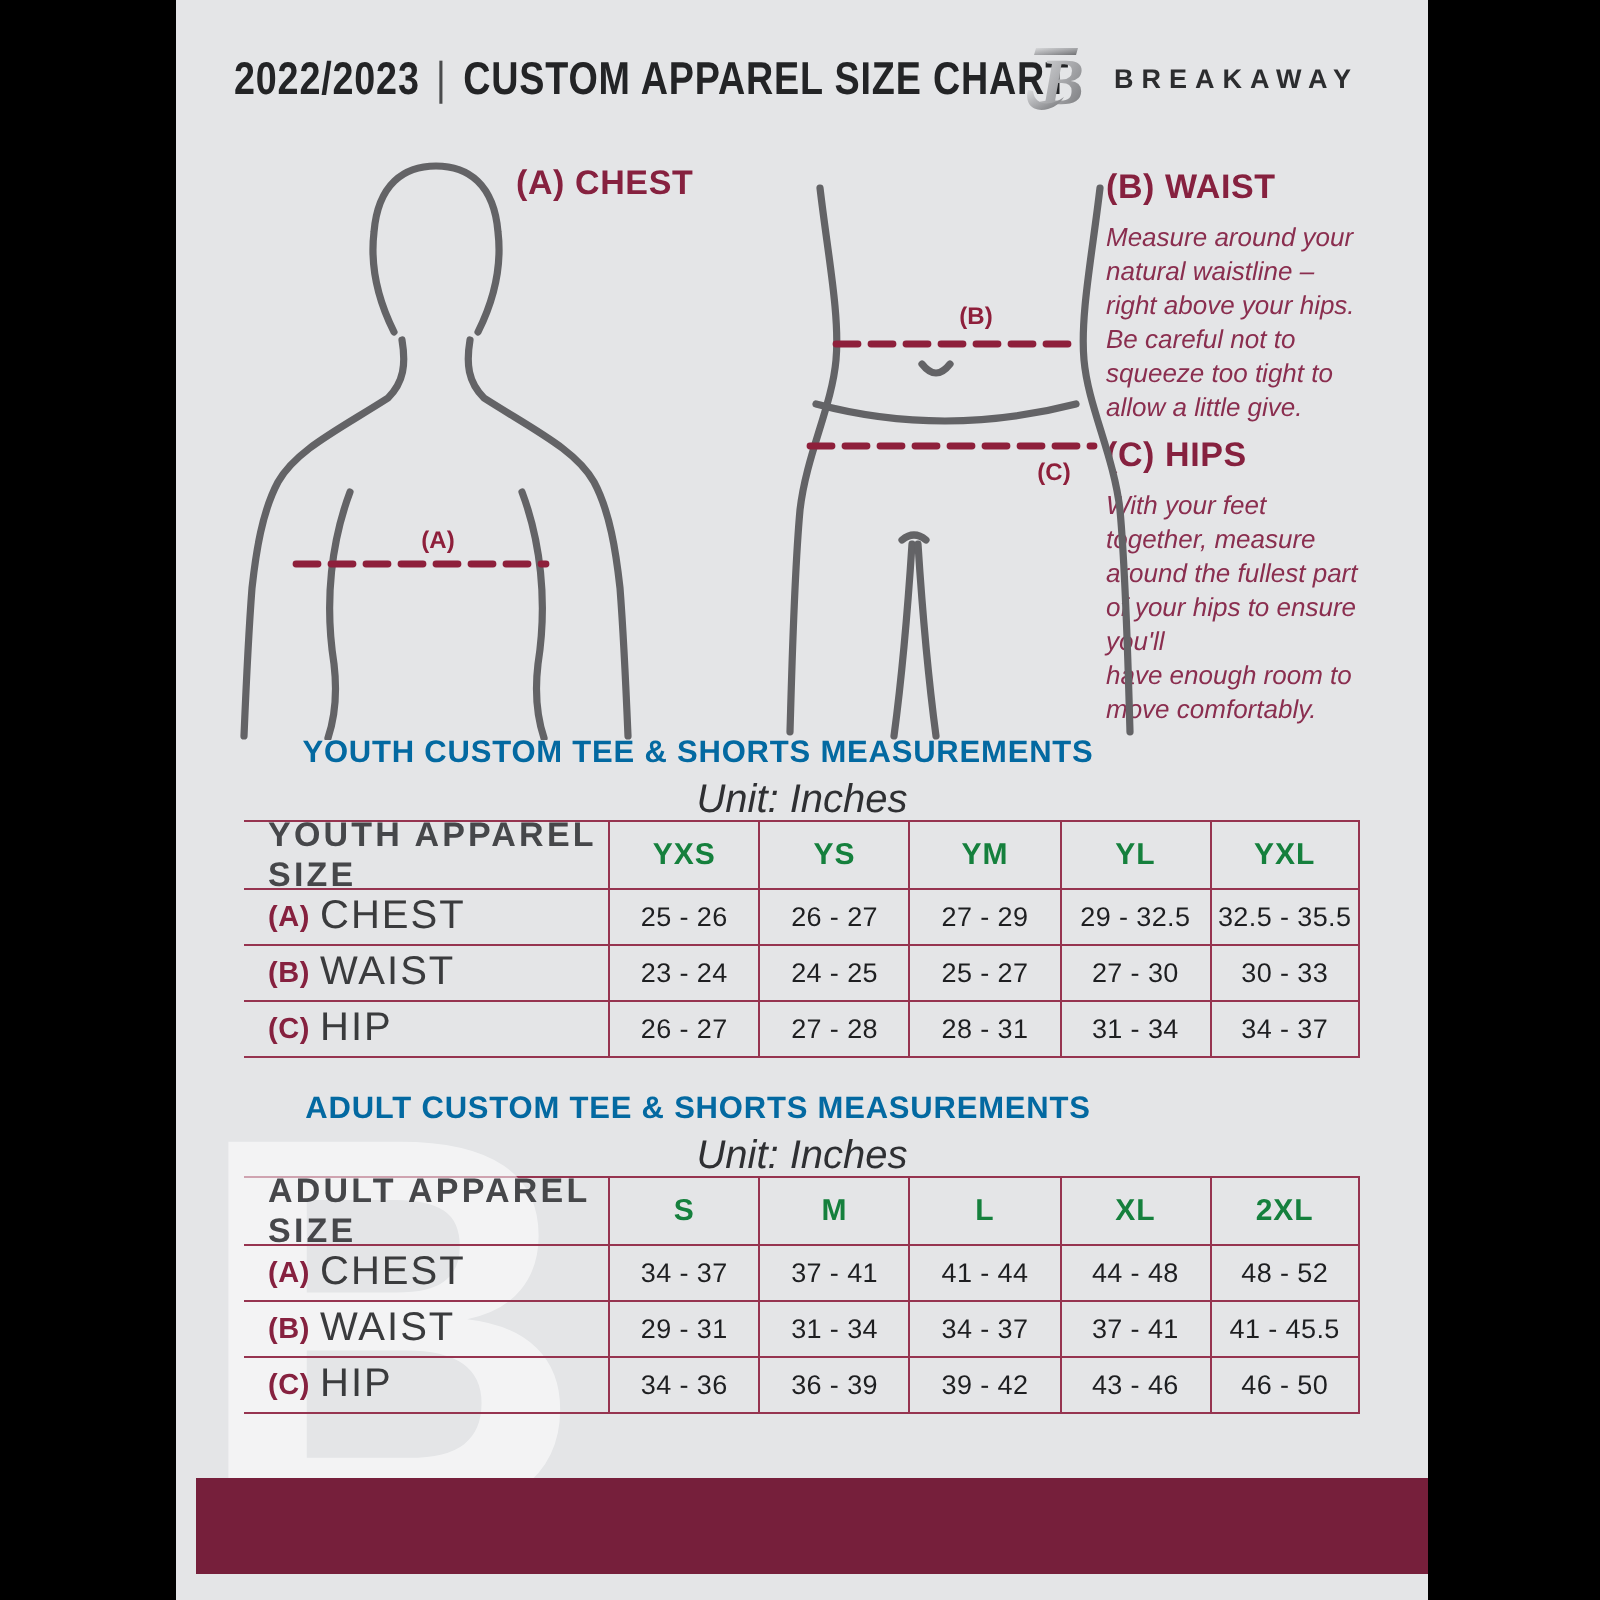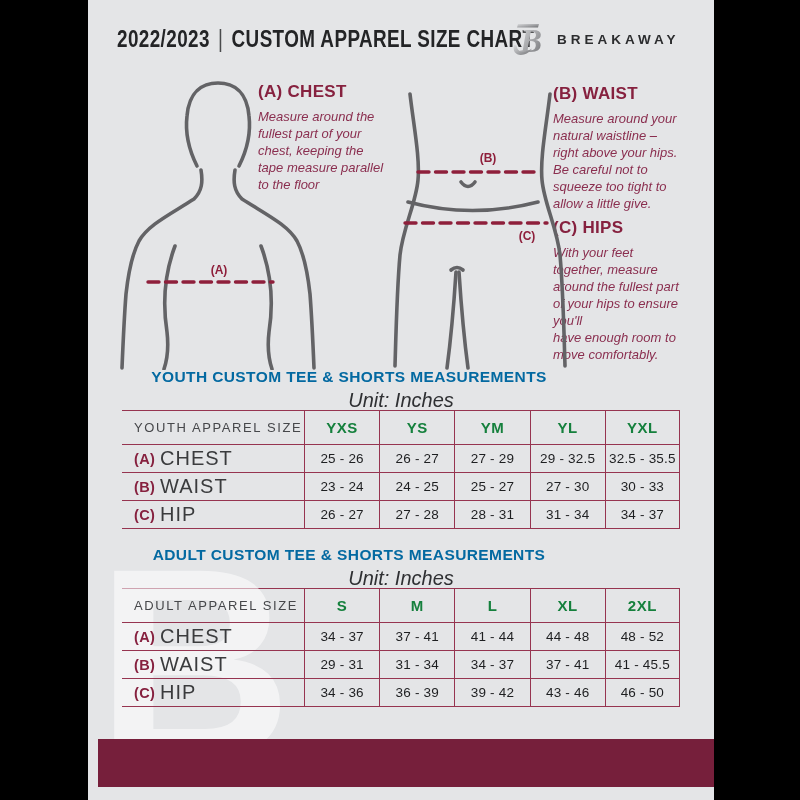--- a/index.html
+++ b/index.html
@@ -62,21 +62,21 @@
     display:grid;grid-template-columns:182px repeat(5,75.2px);
     border-top:1.5px solid var(--line);
   }
   #youthTable{top:410px;} #adultTable{top:588px;}
   .cell{border-bottom:1.5px solid var(--line);display:flex;align-items:center;
     justify-content:center;box-sizing:border-box;height:28px;position:relative;z-index:2;}
   .cell.hrow{height:34px;}
   .cell.vline{border-left:1.5px solid var(--line);}
   .cell.rend{border-right:1.5px solid var(--line);text-align:center;}
   .cell.first{justify-content:flex-start;padding-left:12px;}
-  .apparel-head{font-size:13px;color:var(--ink-soft);letter-spacing:1.6px;}
+  .apparel-head{font-size:17px;color:var(--ink-soft);letter-spacing:1.6px;font-weight:bold;}
   .size-head{font-size:15px;font-weight:bold;color:#15803d;letter-spacing:.5px;}
   .row-key{font-size:14.5px;font-weight:bold;color:var(--maroon);margin-right:5px;letter-spacing:.3px;}
   .row-label{font-size:20px;color:#3a3b3d;letter-spacing:1px;}
   .val{font-size:13.5px;color:#1e1f21;letter-spacing:.2px;}
   
   .watermark{
     position:absolute;left:8px;top:528px;font-size:272px;line-height:272px;
     font-weight:bold;color:rgba(255,255,255,.55);z-index:1;pointer-events:none;
   }
   .bottom-bar{position:absolute;left:10px;top:739px;width:616px;height:48px;
@@ -103,25 +103,20 @@
       </linearGradient>
     </defs>
     <path d="M7,4 L28,4 L27,7.5 L6,7.5 Z" fill="url(#silver)"></path>
     <text x="9" y="32" font-family="Liberation Serif, serif" font-style="italic" font-weight="bold" font-size="33" fill="url(#silver)">B</text>
     <path d="M3,25 C1,32 6,36.5 13,34.5 C17,33.4 19.5,31 21,28.5 C15,33 6.5,33.5 5.5,25.5 Z" fill="url(#silver)"></path>
   </svg>
 
   <div class="brand z2">BREAKAWAY</div>
 
   <div class="mg-head z2" id="headA">(A) CHEST</div>
-  <div class="mg-body z2" id="bodyA">Measure around the
-fullest part of your
-chest, keeping the
-tape measure parallel
-to the floor</div>
 
   <div class="mg-head z2" id="headB">(B) WAIST</div>
   <div class="mg-body z2" id="bodyB">Measure around your
 natural waistline –
 right above your hips.
 Be careful not to
 squeeze too tight to
 allow a little give.</div>
 
   <div class="mg-head z2" id="headC">(C) HIPS</div>

